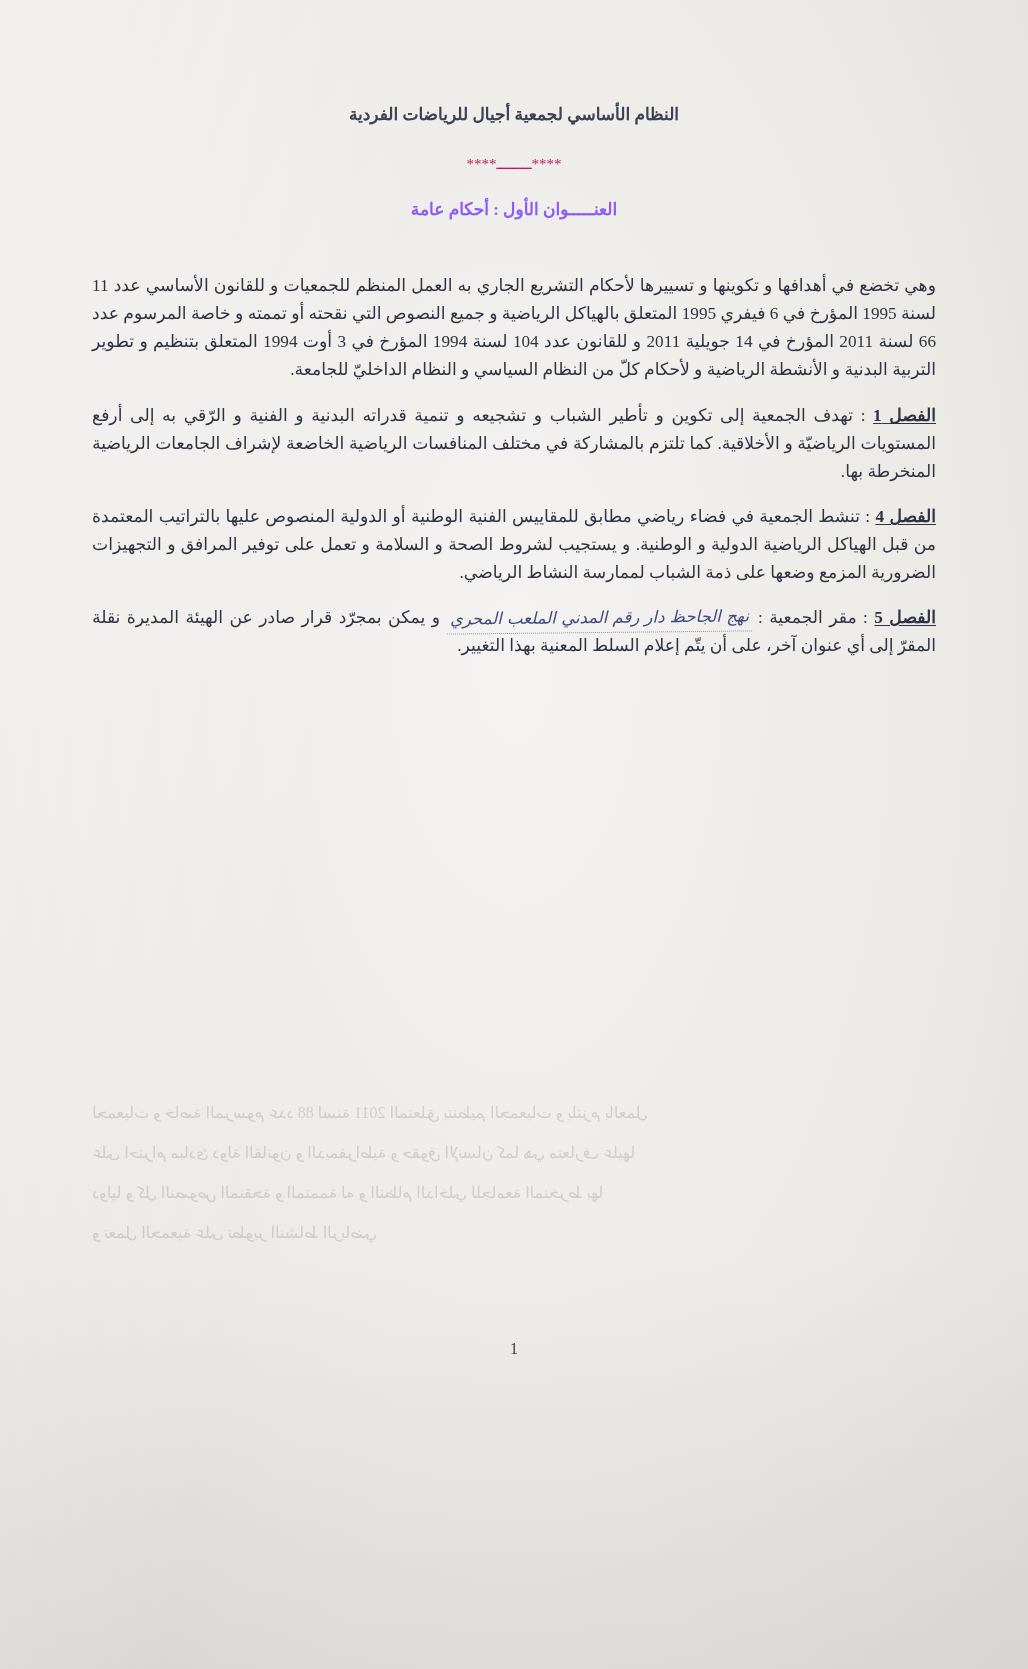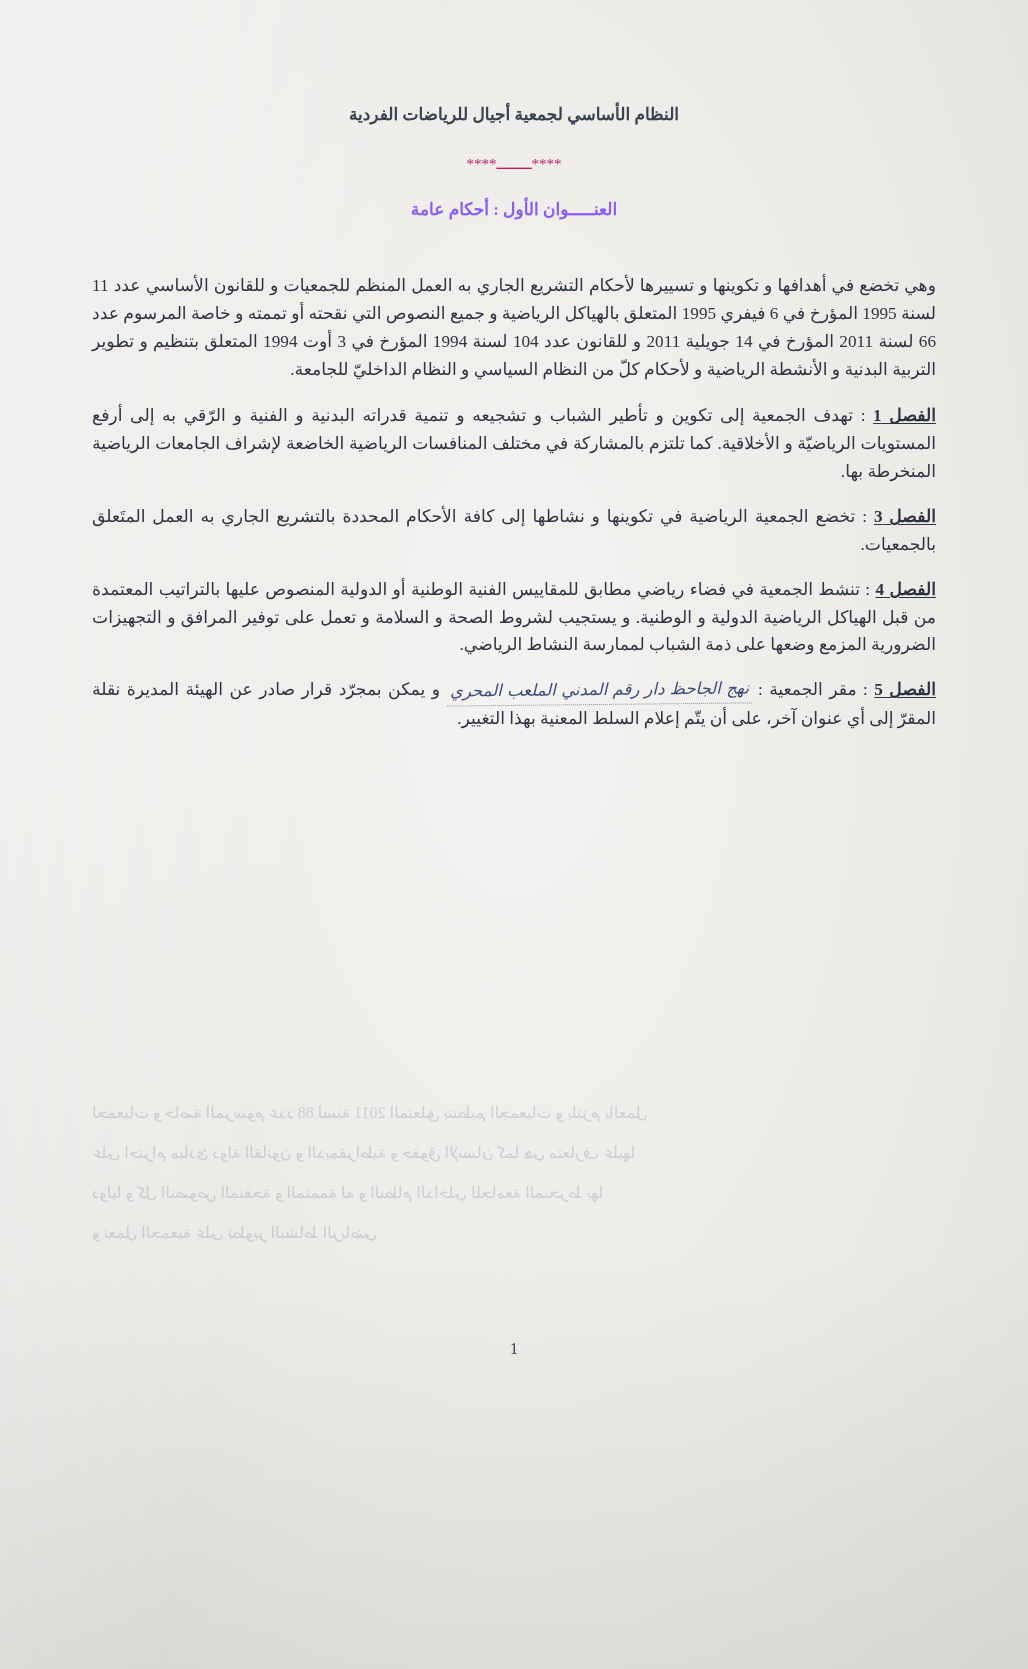--- a/index.html
+++ b/index.html
@@ -136,23 +136,20 @@
   <div class="stars">****ــــــــ****</div>
 
   <h2 class="section-heading">العنـــــوان الأول : أحكام عامة</h2>
 
   <p class="body-block indent">وهي تخضع في أهدافها و تكوينها و تسييرها لأحكام التشريع الجاري به العمل المنظم للجمعيات و للقانون الأساسي عدد 11 لسنة 1995 المؤرخ في 6 فيفري 1995 المتعلق بالهياكل الرياضية و جميع النصوص التي نقحته أو تممته و خاصة المرسوم عدد 66 لسنة 2011 المؤرخ في 14 جويلية 2011 و للقانون عدد 104 لسنة 1994 المؤرخ في 3 أوت 1994 المتعلق بتنظيم و تطوير التربية البدنية و الأنشطة الرياضية و لأحكام كلّ من النظام السياسي و النظام الداخليّ للجامعة.</p>
 
   <p class="article">
     <span class="lbl">الفصل 1</span><span> : </span><span>تهدف الجمعية إلى تكوين و تأطير الشباب و تشجيعه و تنمية قدراته البدنية و الفنية و الرّقي به إلى أرفع المستويات الرياضيّة و الأخلاقية. كما تلتزم بالمشاركة في مختلف المنافسات الرياضية الخاضعة لإشراف الجامعات الرياضية المنخرطة بها.</span>
   </p>
 
-  <p class="article">
-    <span class="lbl">الفصل 3</span><span> : </span><span>تخضع الجمعية الرياضية في تكوينها و نشاطها إلى كافة الأحكام المحددة بالتشريع الجاري به العمل المتَعلق بالجمعيات.</span>
-  </p>
 
   <p class="article">
     <span class="lbl">الفصل 4</span><span> : </span><span>تنشط الجمعية في فضاء رياضي مطابق للمقاييس الفنية الوطنية أو الدولية المنصوص عليها بالتراتيب المعتمدة من قبل الهياكل الرياضية الدولية و الوطنية. و يستجيب لشروط الصحة و السلامة و تعمل على توفير المرافق و التجهيزات الضرورية المزمع وضعها على ذمة الشباب لممارسة النشاط الرياضي.</span>
   </p>
 
   <p class="article">
     <span class="lbl">الفصل 5</span><span> : مقر الجمعية : </span><span class="hand">نهج الجاحظ دار رقم المدني الملعب المحري</span><span> و يمكن بمجرّد قرار صادر عن الهيئة المديرة نقلة المقرّ إلى أي عنوان آخر، على أن يتّم إعلام السلط المعنية بهذا التغيير.</span>
   </p>
 
 

